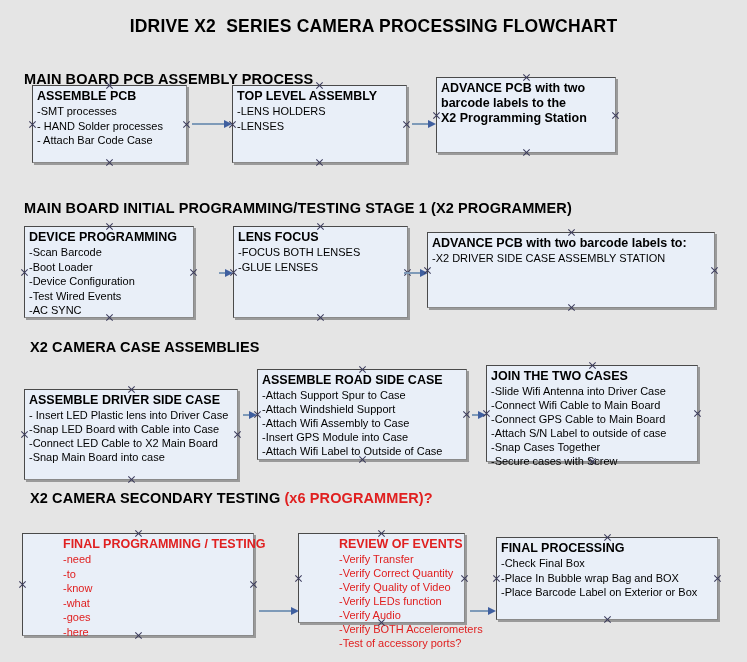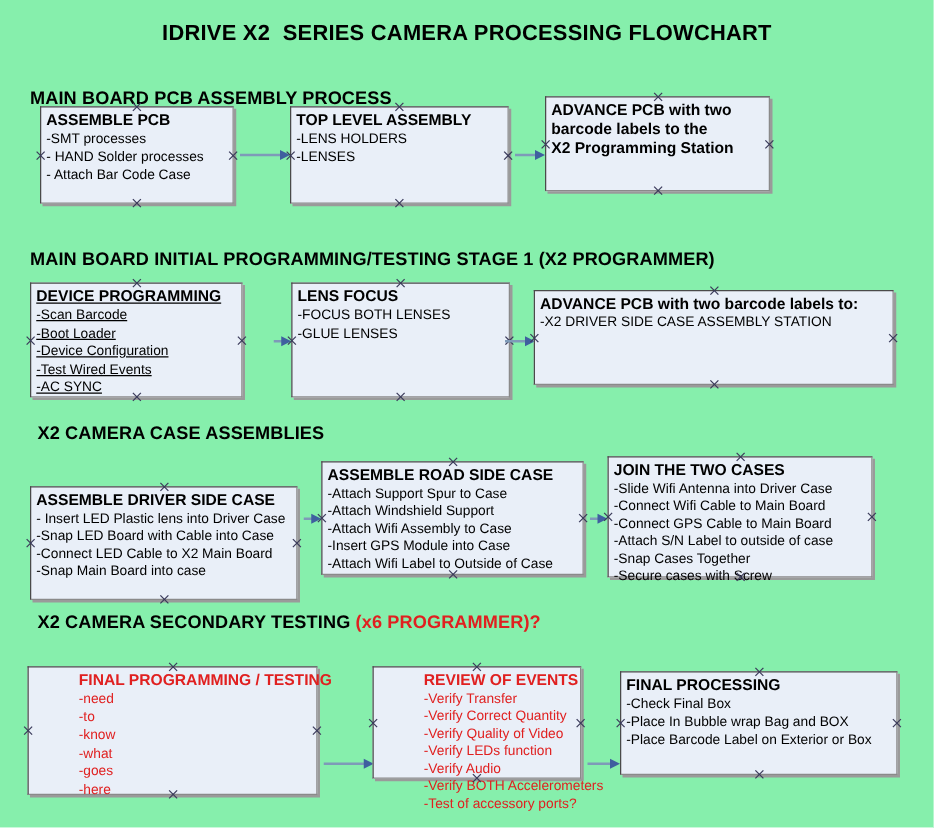--- a/index.html
+++ b/index.html
@@ -10,21 +10,21 @@
   }
   body {
     font-family: "Liberation Sans", sans-serif;
     color: #000000;
   }
   #canvas {
     position: relative;
     width: 747px;
     height: 662px;
     overflow: hidden;
-    background: #86efac;
+    background: #e5e5e5;
   }
 
   
   .doc-title {
     position: absolute;
     left: 0;
     top: 16px;
     width: 747px;
     text-align: center;
     font-size: 17.5px;
@@ -180,21 +180,21 @@
     <span class="handle h-top"></span>
     <span class="handle h-bottom"></span>
     <span class="handle h-left"></span>
     <span class="handle h-right"></span>
   </div>
 
   <div class="section-title" style="left:24px; top:200px;">
     <span>MAIN BOARD INITIAL PROGRAMMING/TESTING STAGE 1 (X2 PROGRAMMER)</span>
   </div>
 
-  <div class="node" style="left:24px; top:226px; width:170px; height:92px;text-decoration:underline;">
+  <div class="node" style="left:24px; top:226px; width:170px; height:92px;">
     <div class="node-title">DEVICE PROGRAMMING</div>
     <ul>
       <li>-Scan Barcode</li>
       <li>-Boot Loader</li>
       <li>-Device Configuration</li>
       <li>-Test Wired Events</li>
       <li>-AC SYNC</li>
     </ul>
     <span class="handle h-top"></span>
     <span class="handle h-bottom"></span>

